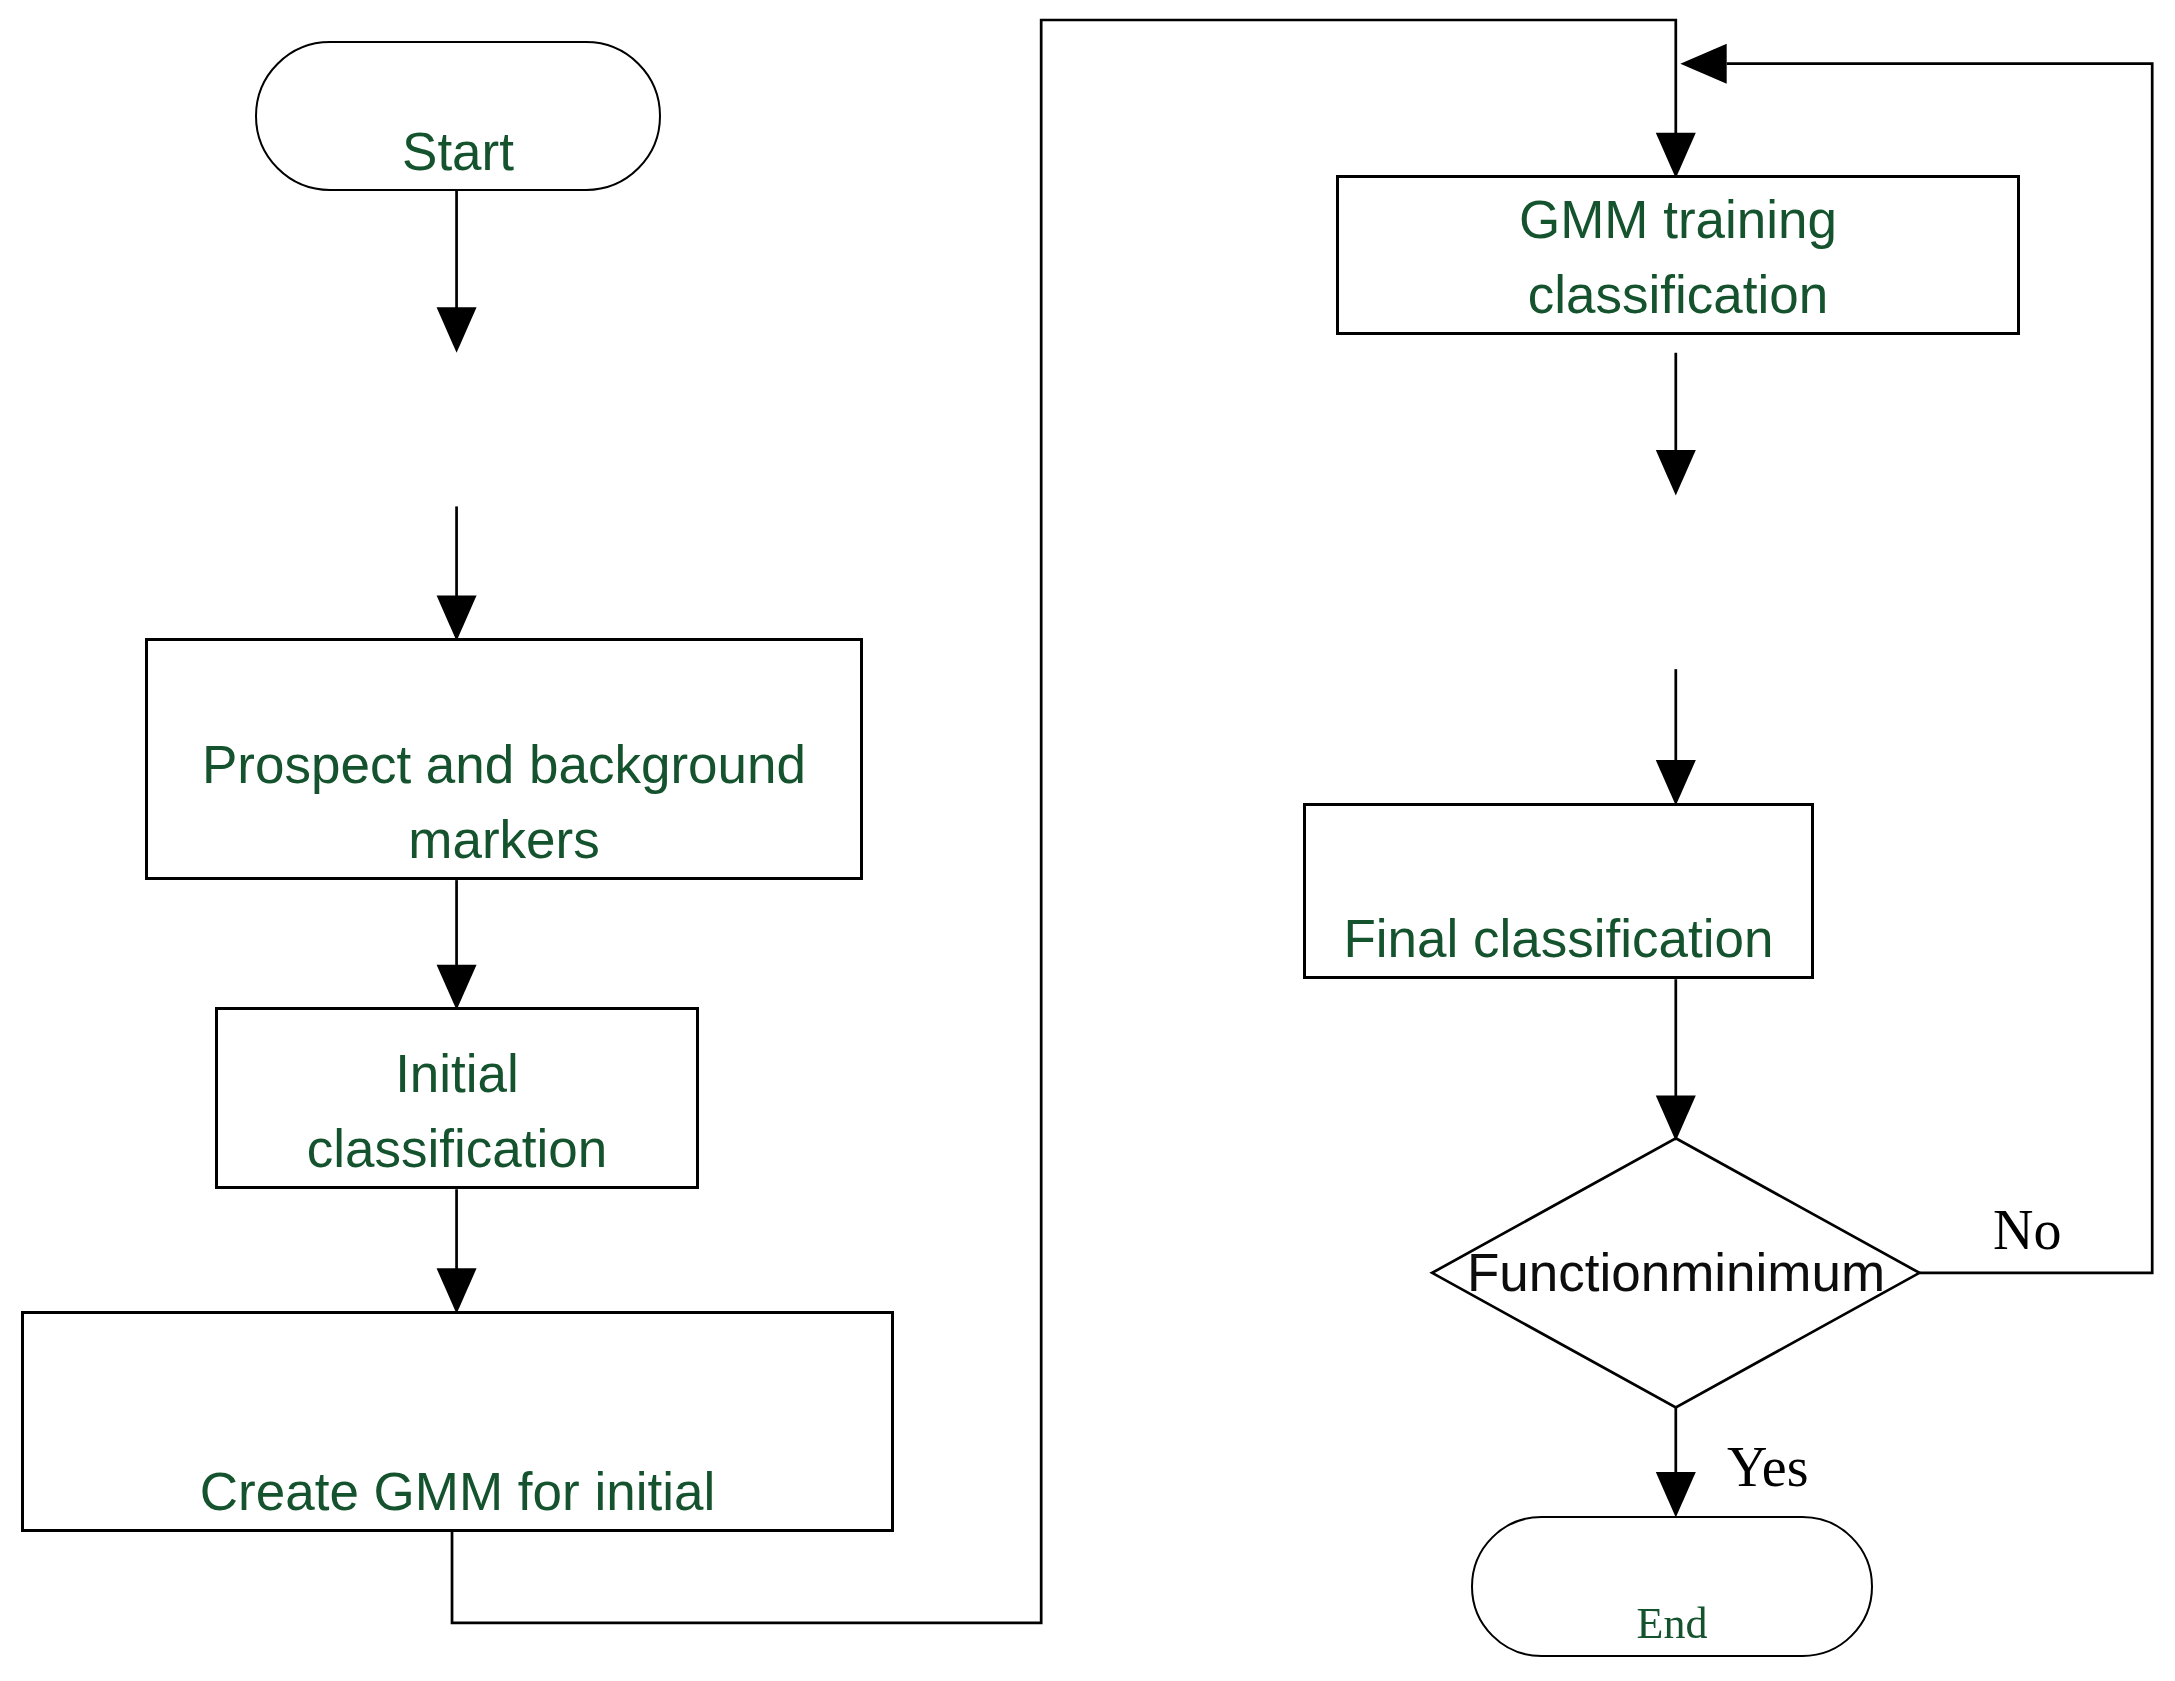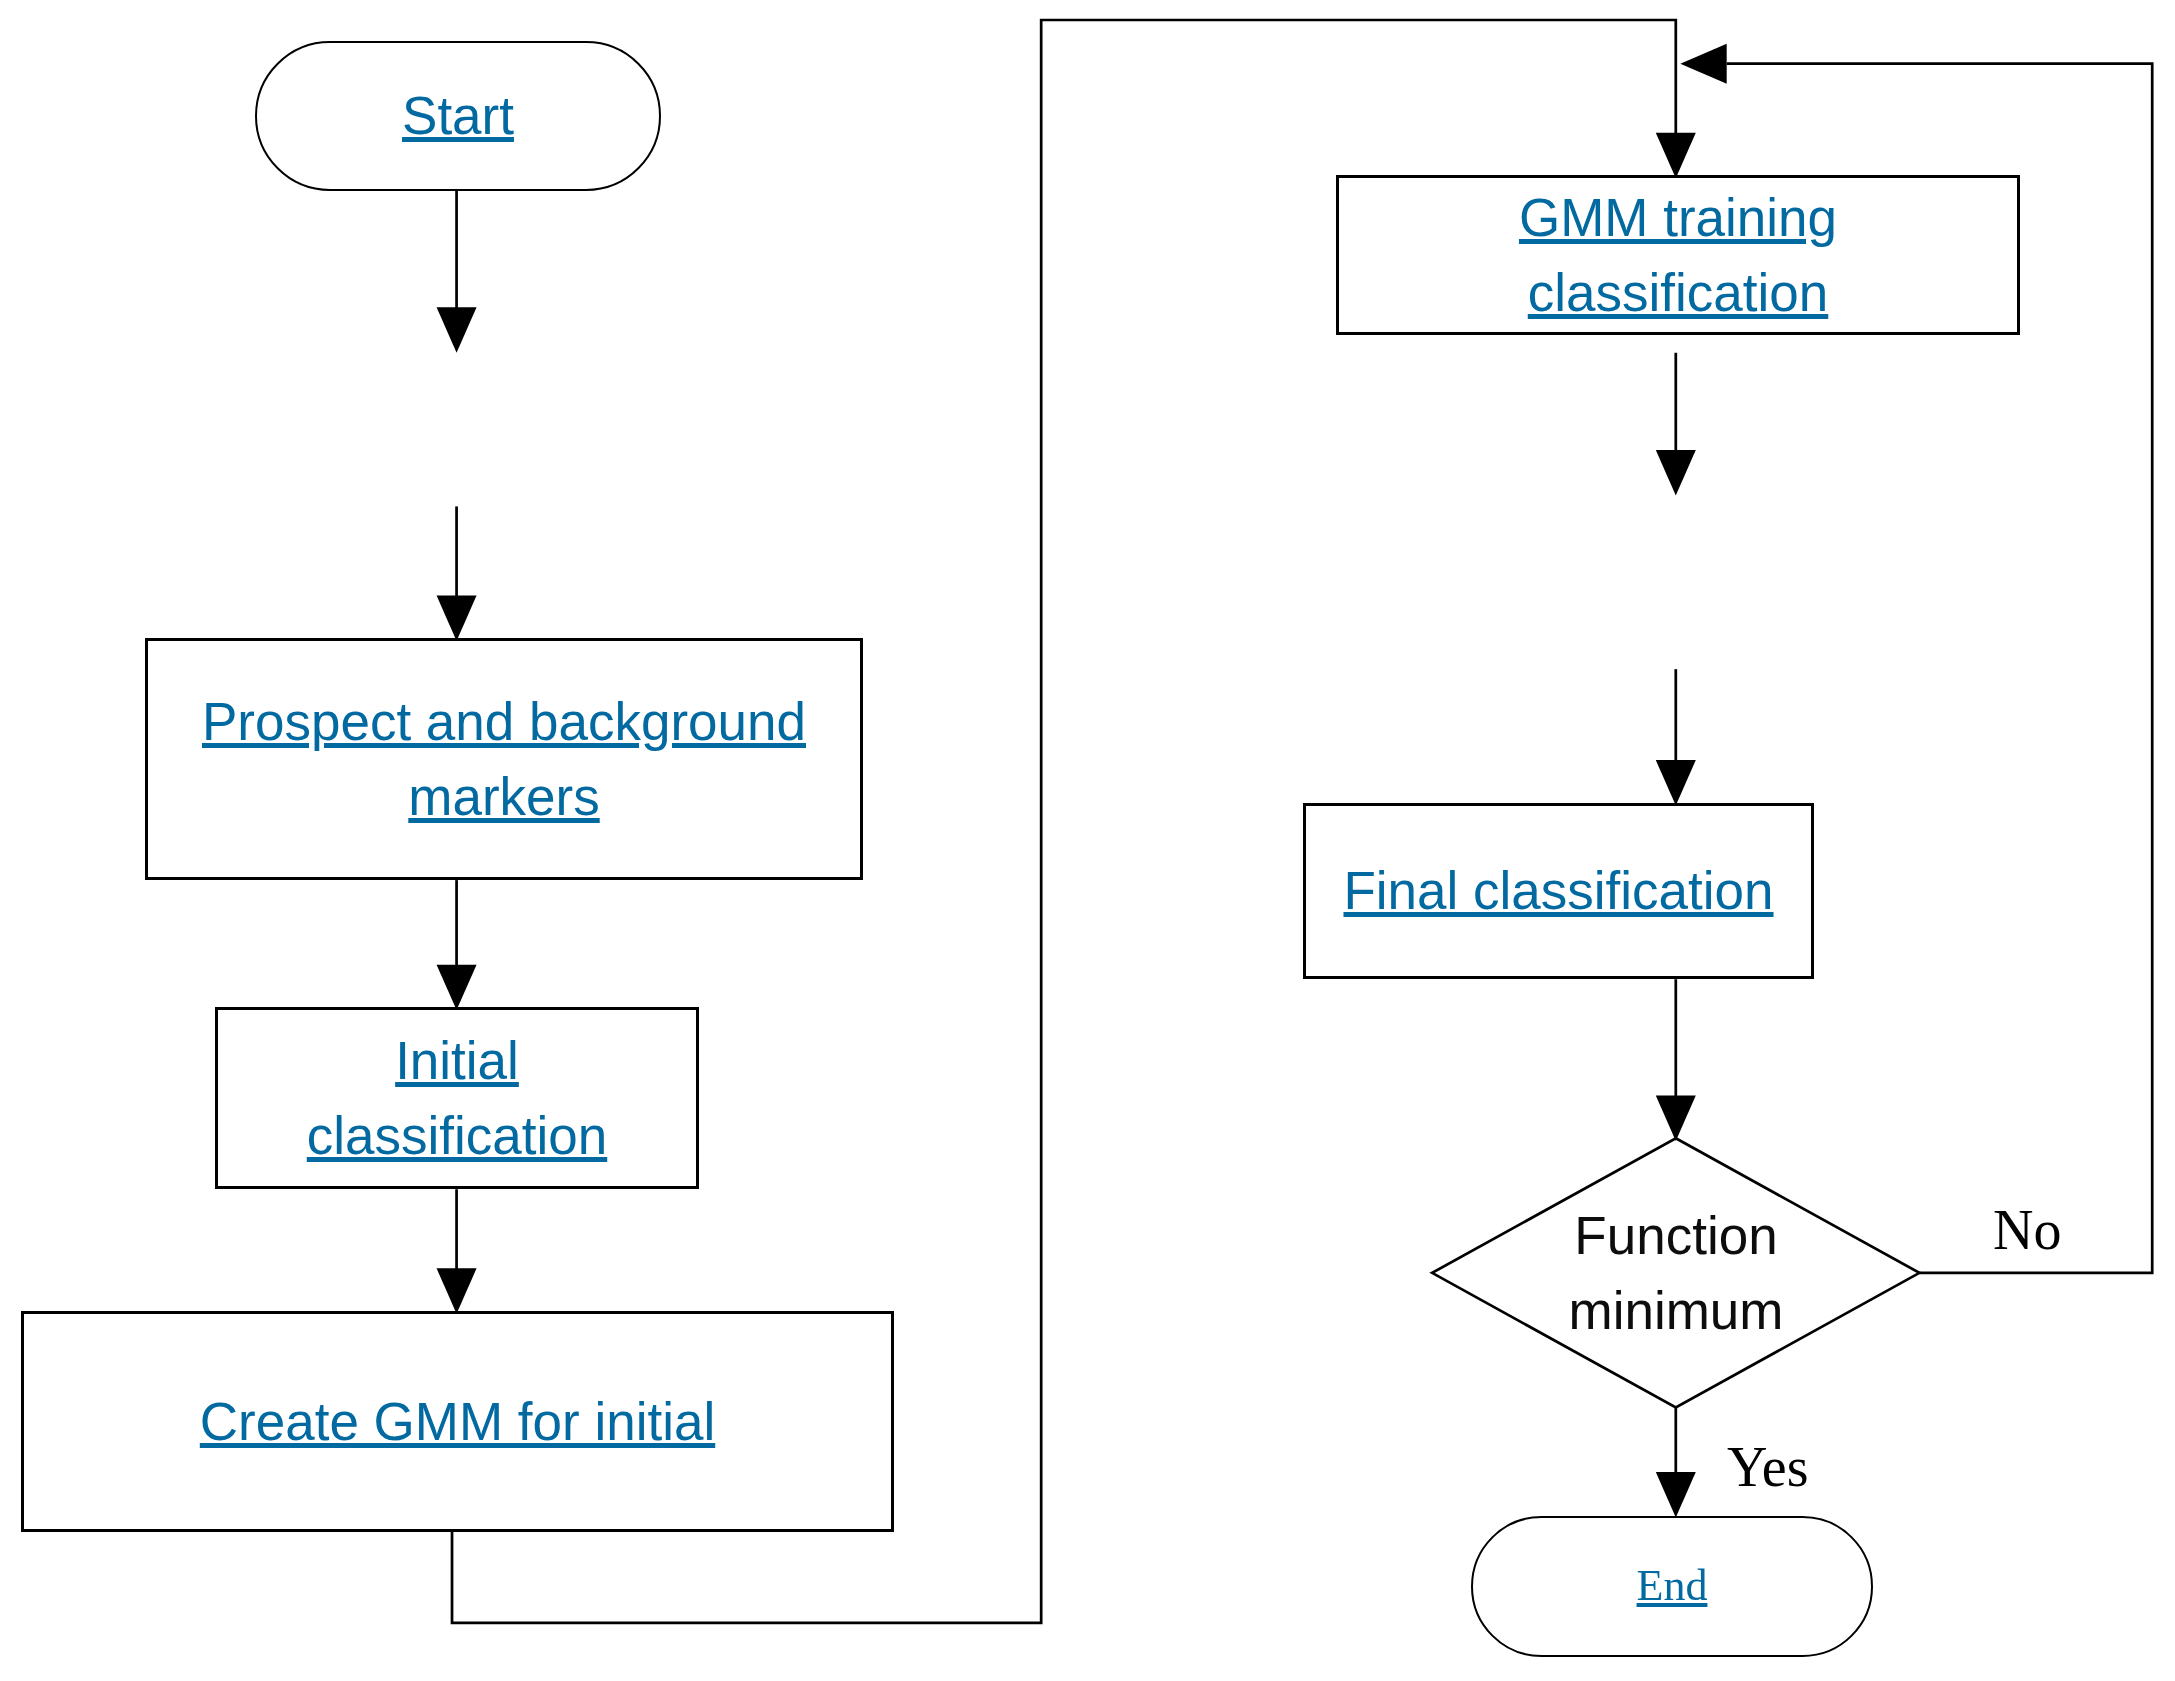--- a/index.html
+++ b/index.html
@@ -24,38 +24,36 @@
     height: 1682px;
   }
   .node {
     position: absolute;
     box-sizing: border-box;
     background: #ffffff;
     border: 3.6px solid #000000;
     display: flex;
     flex-direction: column;
     align-items: center;
-    justify-content: center;
+    justify-content: flex-end;
     text-align: center;
     font-size: 53px;
     line-height: 1.42;
-    color: #0369a1;
-    text-decoration: underline;
+    color: #14532d;
   }
   .terminator {
     border-width: 2.7px;
   }
   .node .line {
     display: block;
     white-space: nowrap;
   }
   .diamond-label {
     position: absolute;
     display: flex;
-    flex-direction: column;
     align-items: center;
     justify-content: center;
     text-align: center;
     font-size: 53px;
     line-height: 1.42;
     color: #0d0d0d;
     background: transparent;
   }
   .edge-label {
     position: absolute;

